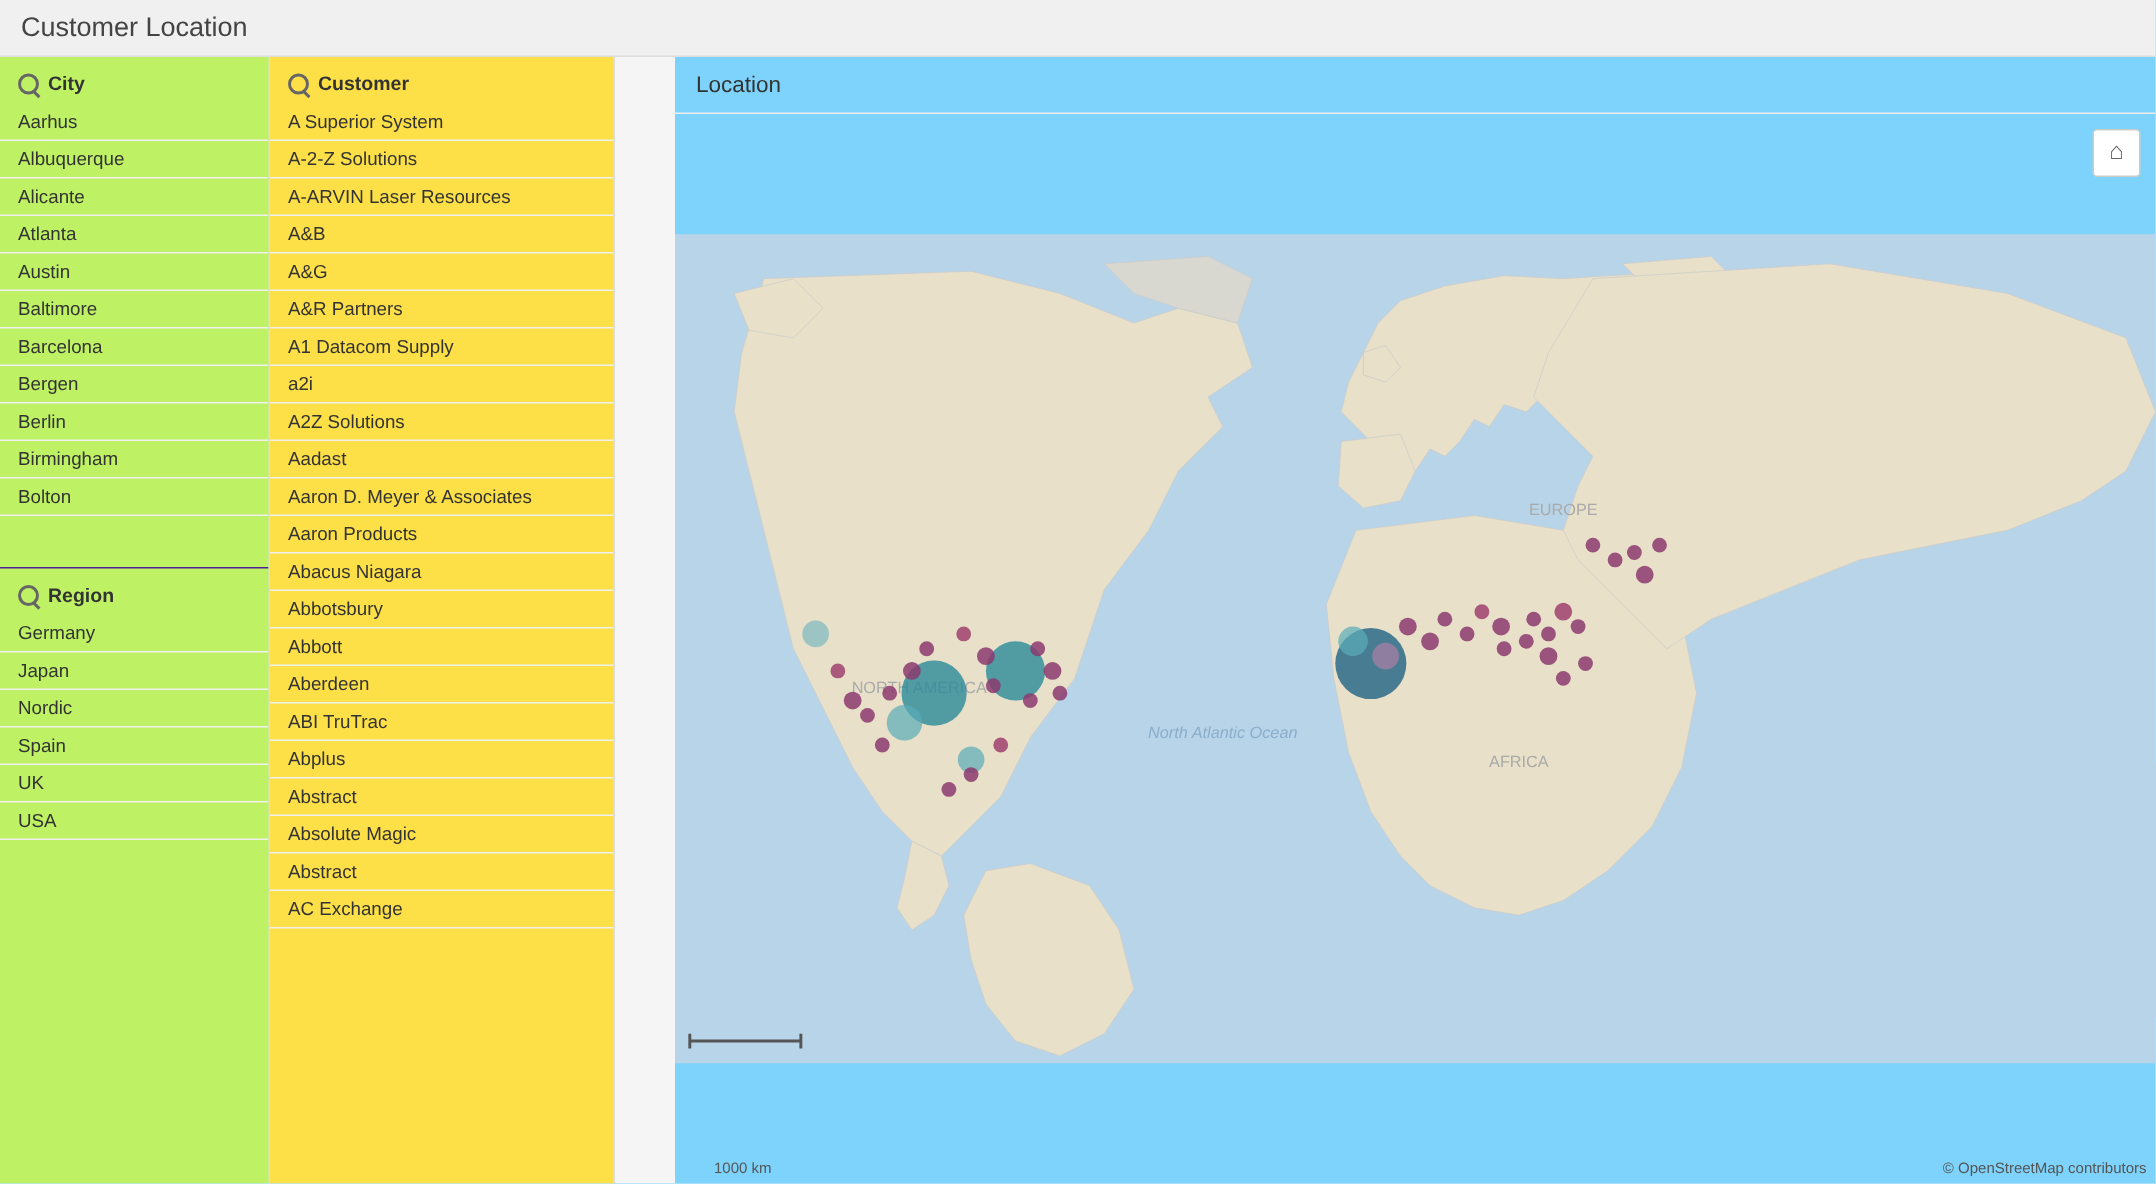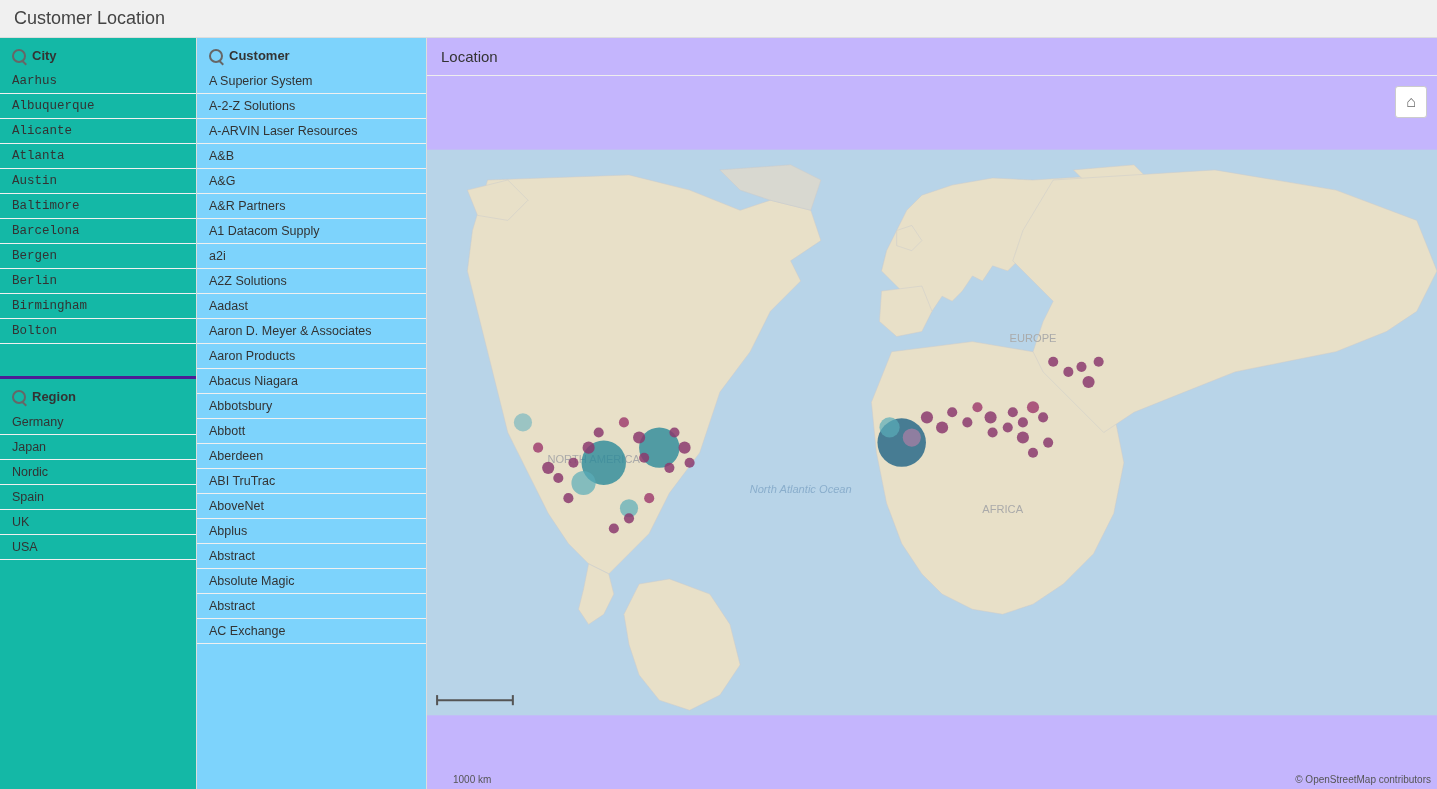--- a/index.html
+++ b/index.html
@@ -17,22 +17,22 @@
       align-items: center;
     }
 
     .main-layout {
       display: flex;
       height: calc(789px - 38px);
     }
 
     
     .left-panel {
-      width: 197px;
-      background: #14b8a6;
+      width: 180px;
+      background: #bef264;
       border-right: 1px solid #ddd;
       display: flex;
       flex-direction: column;
       overflow: hidden;
     }
 
     .section-header {
       display: flex;
       align-items: center;
       gap: 6px;
@@ -58,24 +58,23 @@
       height: 2px;
       background: #666;
       bottom: -3px;
       right: -3px;
       transform: rotate(45deg);
     }
 
     .city-list-container {
       flex: 1;
       overflow-y: auto;
-      border-bottom: 3px solid #4c1d95;
+      border-bottom: 1px solid #4c1d95;
       min-height: 0;
       max-height: 310px;
-      font-family: Liberation Mono, monospace;
     }
 
     .list-item {
       padding: 5px 12px;
       color: #333;
       cursor: pointer;
       border-bottom: 1px solid #f0f0f0;
       font-size: 12.5px;
     }
 
@@ -83,40 +82,41 @@
       flex-shrink: 0;
     }
 
     .region-list {
       overflow-y: auto;
     }
 
     
     .middle-panel {
       width: 230px;
-      background: #7dd3fc;
+      background: #fde047;
       border-right: 1px solid #ddd;
       display: flex;
       flex-direction: column;
       overflow: hidden;
     }
 
     .customer-list-container {
       flex: 1;
       overflow-y: auto;
     }
 
     
     .map-panel {
       flex: 1;
-      background: #c4b5fd;
+      background: #7dd3fc;
       display: flex;
       flex-direction: column;
       overflow: hidden;
       position: relative;
+      margin-left: 40px;
     }
 
     .map-header {
       padding: 10px 14px;
       font-size: 15px;
       color: #333;
       border-bottom: 1px solid #eee;
       font-weight: normal;
     }
 
@@ -233,21 +233,20 @@
         <div class="list-item">a2i</div>
         <div class="list-item">A2Z Solutions</div>
         <div class="list-item">Aadast</div>
         <div class="list-item">Aaron D. Meyer &amp; Associates</div>
         <div class="list-item">Aaron Products</div>
         <div class="list-item">Abacus Niagara</div>
         <div class="list-item">Abbotsbury</div>
         <div class="list-item">Abbott</div>
         <div class="list-item">Aberdeen</div>
         <div class="list-item">ABI TruTrac</div>
-        <div class="list-item">AboveNet</div>
         <div class="list-item">Abplus</div>
         <div class="list-item">Abstract</div>
         <div class="list-item">Absolute Magic</div>
         <div class="list-item">Abstract</div>
         <div class="list-item">AC Exchange</div>
       </div>
   </div>
 
   <div class="map-panel">
     <div class="map-header">Location</div>

